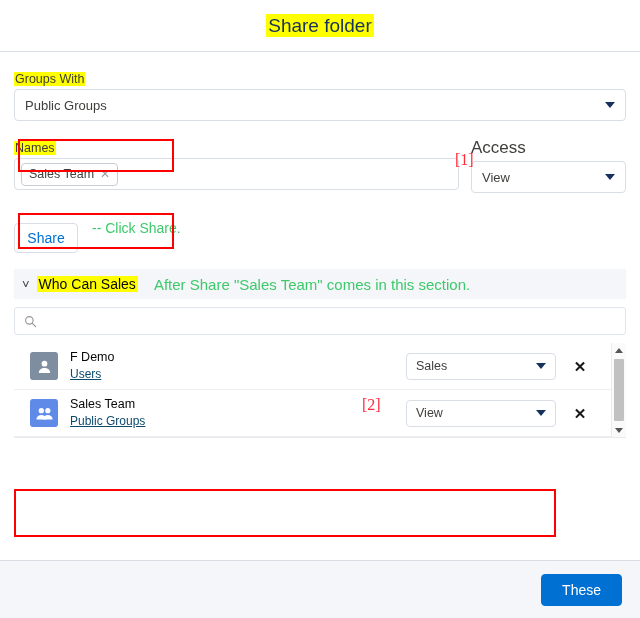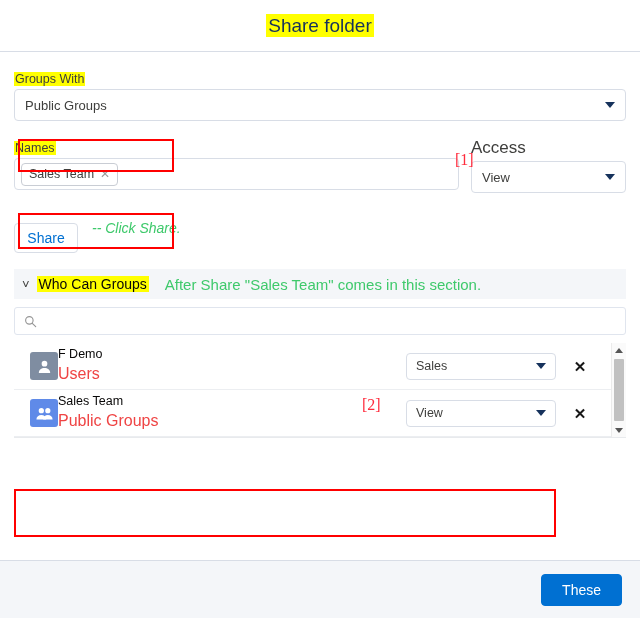--- a/index.html
+++ b/index.html
@@ -187,21 +187,20 @@
     font-size: 14px;
     margin-left: 14px;
     white-space: nowrap;
   }
   .share-row {
     display: flex;
     align-items: flex-start;
   }
   .share-note-wrap {
     padding-top: 26px;
-    font-style: italic;
   }
 
   
   .access-bar {
     margin-top: 16px;
     background: #f4f6f9;
     height: 30px;
     display: flex;
     align-items: center;
     padding: 0 4px;
@@ -269,32 +268,34 @@
   .avatar {
     width: 28px; height: 28px;
     flex: 0 0 28px;
     border-radius: 3px;
     display: flex;
     align-items: center;
     justify-content: center;
   }
   .avatar svg { display: block; }
   .person-text {
+    margin-left: 12px;
     flex: 1;
     min-width: 0;
   }
   .person-name {
     font-size: 12.5px;
     color: #080707;
     line-height: 1.25;
   }
   .person-sub {
-    font-size: 16px;
-    color: #ef4444;
+    font-size: 12px;
+    color: #0c4a6e;
     line-height: 1.35;
+    text-decoration: underline;
   }
   .access-select {
     width: 150px;
     flex: 0 0 150px;
     height: 27px;
     border: 1px solid #d8dde6;
     border-radius: 4px;
     background: #fff;
     position: relative;
     display: flex;
@@ -431,21 +432,21 @@
 
     <div class="share-row">
       <button class="share-btn">Share</button>
       <div class="share-note-wrap">
         <span class="share-note">-- Click Share.</span>
       </div>
     </div>
 
     <div class="access-bar">
       <span class="chevron">˅</span>
-      <span class="access-title">Who Can Groups</span>
+      <span class="access-title">Who Can Sales</span>
       <span class="access-note">After Share "Sales Team" comes in this section.</span>
     </div>
 
     <div class="search-box">
       <span>
         <svg class="search-icon" viewBox="0 0 16 16" fill="none" stroke="#969696" stroke-width="1.4">
           <circle cx="6.6" cy="6.6" r="4.6"></circle>
           <line x1="10.2" y1="10.2" x2="14.4" y2="14.4" stroke-linecap="round"></line>
         </svg>
       </span>

